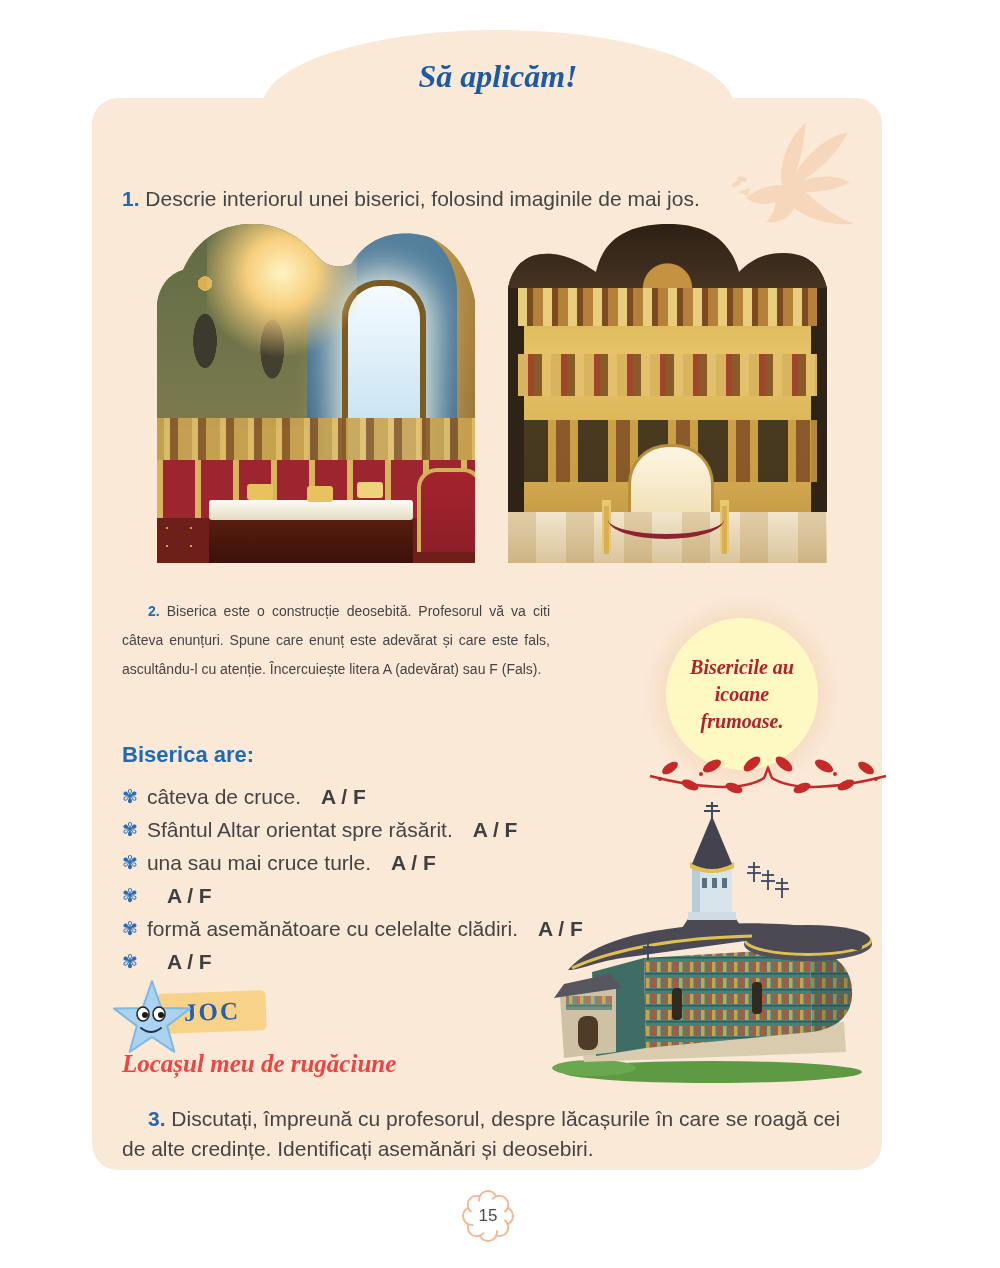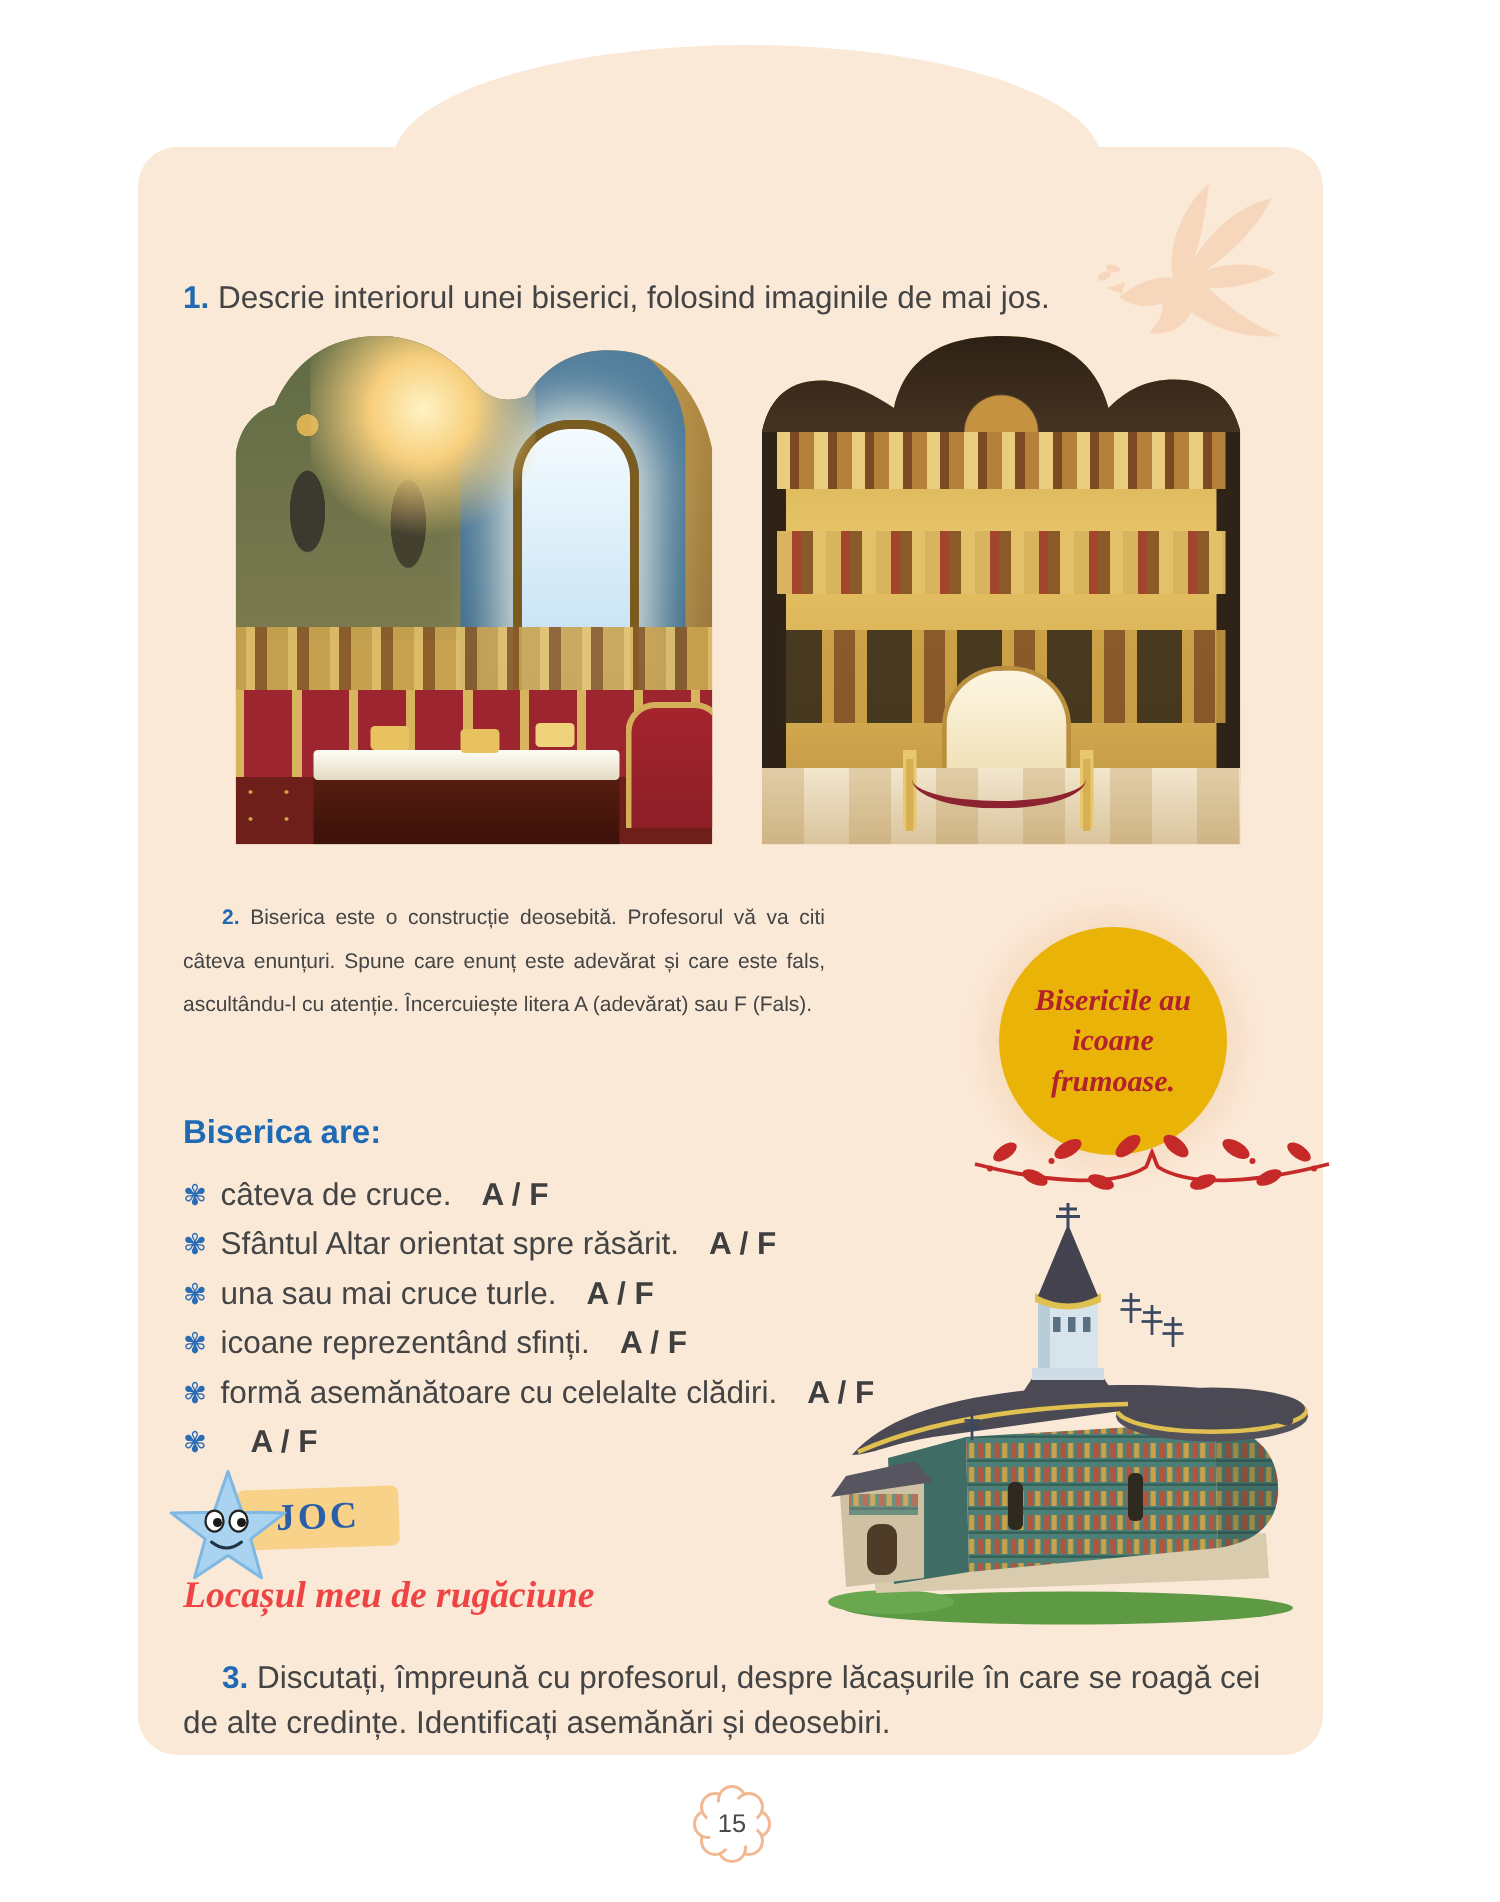--- a/index.html
+++ b/index.html
@@ -80,21 +80,21 @@
      border-radius:40px 40px 0 0;background:linear-gradient(180deg,#fdf6e2,#ecd9a8);}
   .rp-floor{left:0;top:290px;width:319px;height:51px;
      background:repeating-linear-gradient(90deg,rgba(180,140,70,.28) 0 28px,rgba(0,0,0,0) 28px 58px),
                 linear-gradient(180deg,#f2e6cd,#d9c49c);}
   .rp-post{width:5px;height:48px;background:#d8b054;top:284px;box-shadow:0 -4px 0 2px #e8c86e;}
   .rp-post.p1{left:96px;} .rp-post.p2{left:214px;}
   .rp-swag{left:100px;top:278px;width:116px;height:34px;border:none;border-bottom:5px solid #8d2230;border-radius:50%;}
 
   
   .callout{position:absolute;left:666px;top:618px;width:152px;height:152px;border-radius:50%;
-     background:#eab308;box-shadow:0 0 22px 10px #f6dcc2;display:flex;align-items:center;justify-content:center;}
+     background:#fef9c3;box-shadow:0 0 22px 10px #f6dcc2;display:flex;align-items:center;justify-content:center;}
   .callout span{display:block;width:126px;text-align:center;font-family:"Liberation Serif",serif;
      font-style:italic;font-weight:700;font-size:20px;line-height:27px;color:#b1222c;}
   .vine{position:absolute;left:646px;top:752px;}
 
   
   .list-head{position:absolute;left:122px;top:742px;font-size:22px;font-weight:700;color:#1e6ab4;}
   .blist{position:absolute;left:122px;top:780px;width:560px;}
   .blist .row{height:33px;font-size:21px;display:flex;align-items:center;}
   .blist .flower{color:#2a6db6;font-size:19px;margin-right:9px;}
   .blist .af{font-weight:700;color:#3f3f3f;margin-left:20px;}
@@ -118,20 +118,21 @@
      font-size:17px;color:#4a4a4a;}
 </style>
 </head>
 <body>
 
 <div class="page">
 
   <div class="arch"></div>
   <div class="content"></div>
 
+  <h1 class="page-title">Să aplicăm!</h1>
 
   <svg class="dove" width="150" height="130" viewBox="0 0 150 130">
     <path fill="#f7d7ba" d="M14,86 C24,78 36,72 50,73 C46,56 54,28 74,10 C72,26 70,44 64,60 C80,36 98,24 116,20 C106,40 90,56 72,68 C92,62 108,64 118,70 C104,78 88,80 74,80 C86,92 102,104 122,112 C100,114 78,108 62,96 C58,106 46,112 34,110 C40,104 44,96 43,90 C32,94 22,92 14,86 Z"></path>
     <path fill="#f7d7ba" d="M6,80 L18,76 L16,84 Z"></path>
     <ellipse cx="4" cy="72" rx="5" ry="2.5" fill="#f7d7ba" transform="rotate(-25 4 72)"></ellipse>
     <ellipse cx="10" cy="67" rx="5" ry="2.5" fill="#f7d7ba" transform="rotate(15 10 67)"></ellipse>
   </svg>
 
   <p class="ex1"><span class="num">1.</span> <span>Descrie interiorul unei biserici, folosind imaginile de mai jos.</span></p>
 
@@ -203,21 +204,20 @@
       <span>Sfântul Altar orientat spre răsărit.</span>
       <span class="af">A / F</span>
     </div>
     <div class="row">
       <span class="flower">✾</span>
       <span>una sau mai cruce turle.</span>
       <span class="af">A / F</span>
     </div>
     <div class="row">
       <span class="flower">✾</span>
-      <span>icoane reprezentând sfinți.</span>
       <span class="af">A / F</span>
     </div>
     <div class="row">
       <span class="flower">✾</span>
       <span>formă asemănătoare cu celelalte clădiri.</span>
       <span class="af">A / F</span>
     </div>
     <div class="row">
       <span class="flower">✾</span>
       <span class="af">A / F</span>

